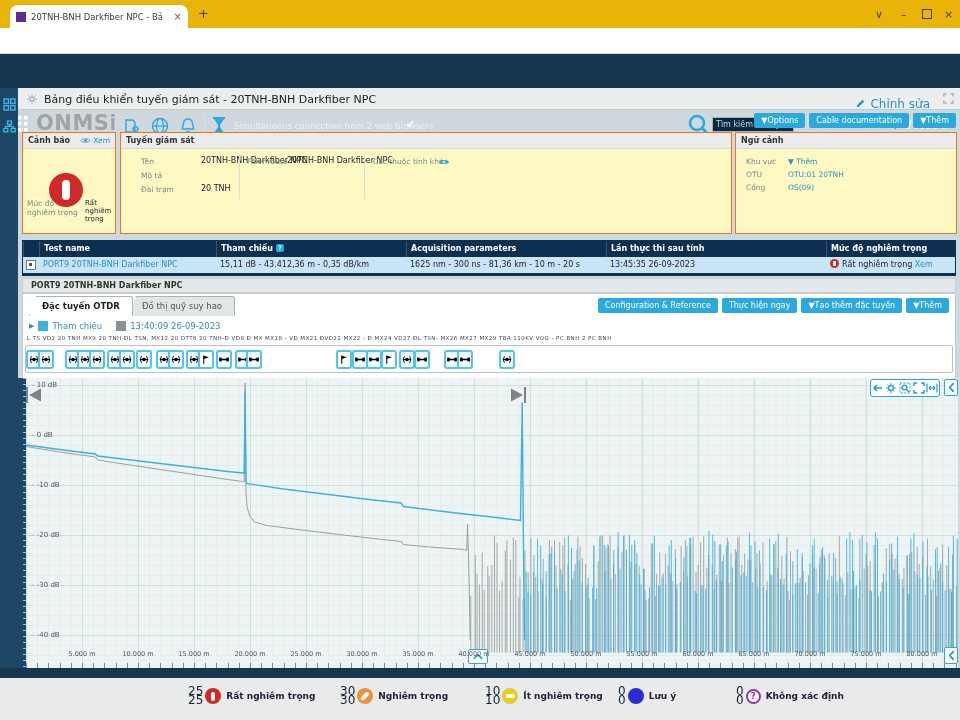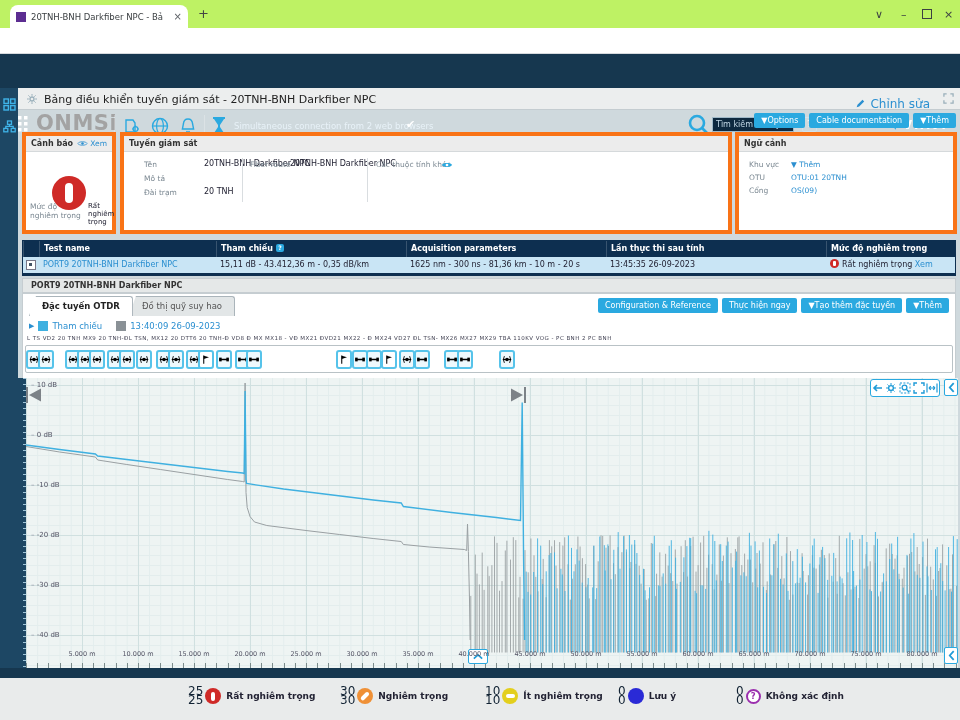--- a/index.html
+++ b/index.html
@@ -5,21 +5,21 @@
   html,body{margin:0;padding:0;background:#444;}
   #screen{position:relative;width:960px;height:720px;overflow:hidden;background:#cfd9dd;
     font-family:"DejaVu Sans","Liberation Sans",sans-serif;-webkit-font-smoothing:antialiased;}
   .abs{position:absolute;}
   :root{
     --accent:#2aa9e0; --navy:#16374f; --navy2:#0d2f50; --link:#2b8fd0;
     --critical:#cf2a27; --major:#ef9036; --minor:#e3cf1d; --notice:#2a2ad6; --unknown:#9b2fae;
     --ref:#3fb0e0; --meas:#9aa0a3; --selrow:#c9e5f5;
   }
   
-  #tabstrip{left:0;top:0;width:960px;height:28px;background:#bef264;}
+  #tabstrip{left:0;top:0;width:960px;height:28px;background:#eab308;}
   #tab{left:10px;top:5px;width:178px;height:23px;background:#fff;border-radius:8px 8px 0 0;
        display:flex;align-items:center;padding:0 6px;box-sizing:border-box;}
   #favicon{width:10px;height:10px;background:#5c2d91;flex:0 0 auto;}
   #tabtitle{font-size:8.5px;color:#3c4043;margin-left:5px;white-space:nowrap;overflow:hidden;
        text-overflow:ellipsis;max-width:138px;}
   .tabx{font-size:10px;color:#5f6368;margin-left:auto;}
   #newtab{left:198px;top:6px;font-size:13px;color:#444;}
   .winctl{top:0;height:28px;display:flex;align-items:center;color:#3c4043;font-size:11px;}
   
   #urlbar{left:0;top:28px;width:960px;height:26px;background:#fff;border-bottom:1px solid #d7dade;box-sizing:border-box;}
@@ -50,21 +50,21 @@
   #leftnav{left:0;top:88px;width:18px;height:580px;background:#1d4764;}
   
   #main{left:18px;top:88px;width:942px;height:580px;}
   #titlebar{left:0;top:0;width:942px;height:22px;background:#eceeee;border-bottom:1px solid #c4ccd0;box-sizing:border-box;}
   #pagetitle{left:26px;top:5px;font-size:11px;color:#222;}
   #editlbl{font-size:12px;color:var(--link);}
   .bluebtn{display:inline-block;background:var(--accent);color:#fff;font-size:8px;border-radius:2px;
        padding:3px 7px;white-space:nowrap;}
   #actions{right:4px;top:25px;display:flex;gap:4px;}
   
-  .panel{background:#ffffff;border:4px solid #f97316;box-sizing:border-box;}
+  .panel{background:#fef9c3;border:1px solid #f97316;box-sizing:border-box;}
   .phead{height:15px;background:#ececec;border-bottom:1px solid #d5d9db;font-size:8px;font-weight:bold;
        color:#333;line-height:15px;padding:0 5px;display:flex;}
   .flabel{font-size:7.5px;color:#7a8791;}
   .fvalue{font-size:8px;color:#223;}
   .linkv{font-size:7.5px;color:var(--link);}
   .vdash{border-left:1px solid #d9dde0;}
   #critbig{width:34px;height:34px;border-radius:50%;background:var(--critical);position:relative;}
   #critbig:after{content:"";position:absolute;left:13px;top:7px;width:8px;height:20px;background:#fff;border-radius:4px;}
   
   #ttable{left:4px;top:152px;width:934px;border:1px solid var(--navy2);border-bottom:3px solid var(--navy2);box-sizing:border-box;}

